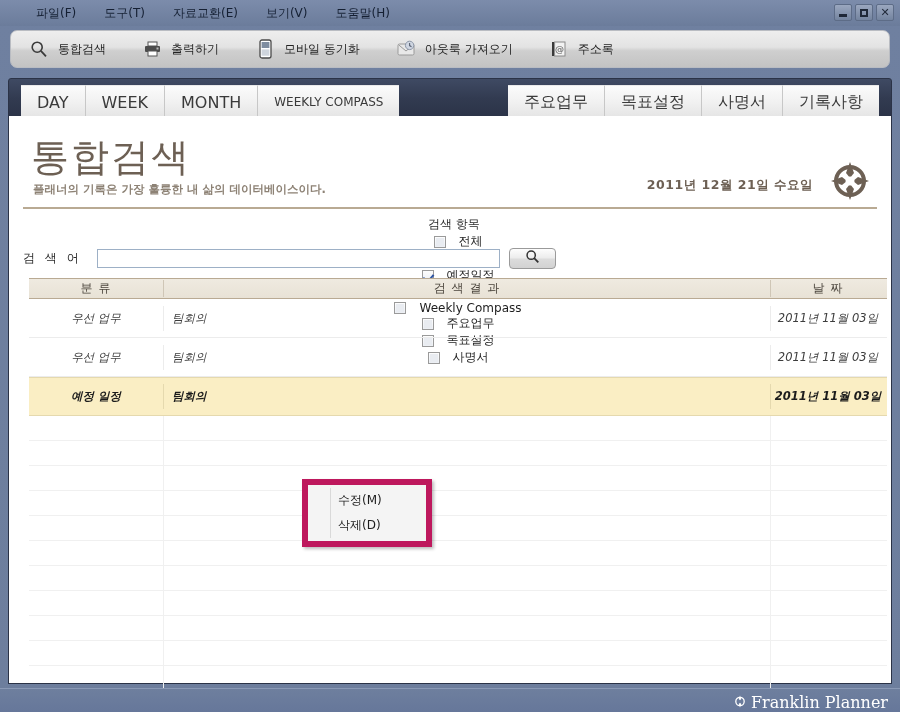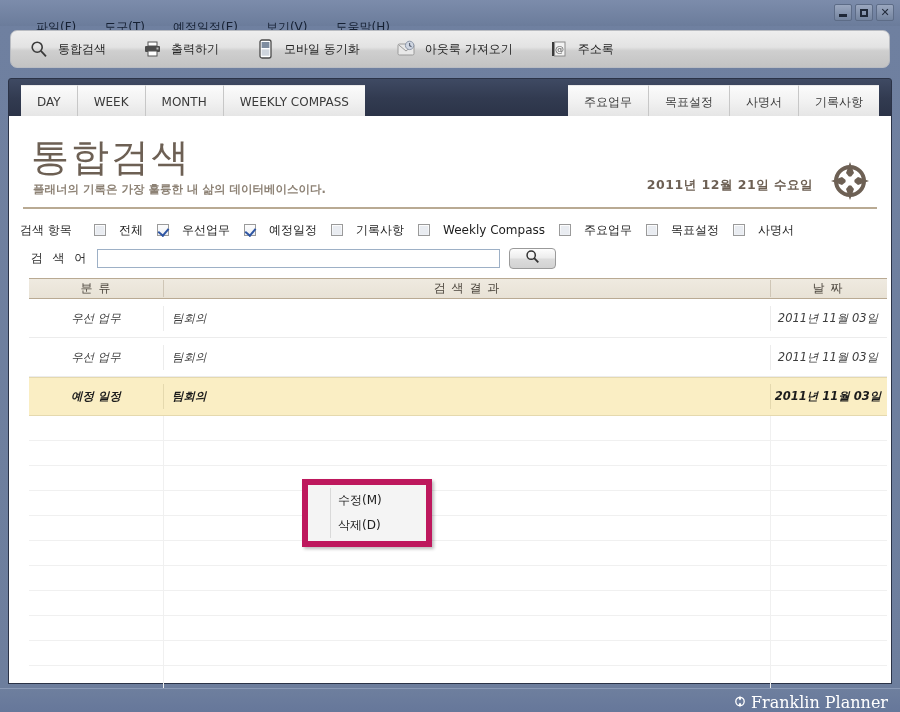--- a/index.html
+++ b/index.html
@@ -29,21 +29,21 @@
     display: flex; align-items: center; justify-content: center;
     color: #1d2636; font-size: 10px; line-height: 1;
   }
   .winbtn .gl { display: block; }
   .gl-min { width: 8px; height: 3px; background: #1f2838; margin-top: 5px; }
   .gl-max { width: 8px; height: 8px; border: 2px solid #1f2838; background: transparent; }
   .gl-close { font-weight: bold; font-size: 11px; color: #1f2838; font-family: "DejaVu Sans", sans-serif;}
 
   
   .menubar {
-    position: absolute; left: 0; top: 16px; height: 22px;
+    position: absolute; left: 0; top: 2px; height: 22px;
     display: flex; align-items: center; gap: 0px; padding-left: 22px;
   }
   .menuitem {
     font-size: 12px; color: #152033; padding: 2px 14px;
     font-family: "DejaVu Sans", sans-serif;
     white-space: nowrap;
   }
 
   
   .toolbar {
@@ -64,21 +64,21 @@
     position: absolute; left: 8px; top: 78px; width: 884px; height: 40px;
     background: linear-gradient(180deg,#3f4a63 0%, #323b51 50%, #2b3347 100%);
     border: 1px solid #2b3347;
     border-radius: 3px 3px 0 0;
   }
   .tabs-left { position: absolute; left: 12px; top: 6px; display: flex; }
   .tabs-right { position: absolute; right: 12px; top: 6px; display: flex; }
   .tab {
     height: 33px; padding: 0 16px;
     display: flex; align-items: center; justify-content: center;
-    font-size: 12px; color: #3a3a3a;
+    font-size: 16px; color: #3a3a3a;
     background: linear-gradient(180deg,#fbfbfb 0%, #f1f1f1 50%, #e4e4e4 100%);
     border-right: 1px solid #c7c7c7;
     border-top: 1px solid #e9e9e9;
   }
   .tab:last-child { border-right: none; }
   .tab.wc { font-size: 12px; }
 
   
   .page {
     position: absolute; left: 8px; top: 116px; width: 884px; height: 568px;
@@ -106,21 +106,21 @@
   }
   .hero-logo { position: absolute; right: 20px; top: 44px; width: 42px; height: 42px; }
   .hero-rule {
     position: absolute; left: 14px; right: 14px; top: 91px; height: 2px;
     background: #b9aa93;
   }
 
   
   .filters {
     position: absolute; left: 0; top: 100px; width: 884px; height: 28px;
-    display: flex; align-items: center; padding-left: 11px;
+    display: flex; align-items: center; padding-left: 28px; flex-direction: column;
   }
   .flabel { font-size: 12px; color: #2a2a2a; width: 74px; }
   .chk { display: flex; align-items: center; gap: 13px; margin-right: 14px; font-size: 12px; color: #1d1d1d; white-space: nowrap;}
   .box {
     width: 12px; height: 12px; border: 1px solid #9a9a9a;
     background: linear-gradient(180deg,#fdfdfd,#eceff4);
     display: inline-flex; align-items: center; justify-content: center;
     position: relative;
   }
   .box.on::after {
@@ -130,21 +130,21 @@
   }
   .box.off::after {
     content: ""; position: absolute; left: 1px; top: 1px; right: 1px; bottom: 1px;
     background: #e9ecf1;
   }
 
   .searchrow {
     position: absolute; left: 0; top: 128px; width: 884px; height: 28px;
     display: flex; align-items: center; padding-left: 14px;
   }
-  .slabel { font-size: 12px; color: #2a2a2a; width: 74px; letter-spacing: 3px; text-align: center; }
+  .slabel { font-size: 12px; color: #2a2a2a; width: 74px; letter-spacing: 3px; }
   .sinput {
     width: 403px; height: 19px;
     border: 1px solid #9db0c6; background: #ffffff;
     font-size: 12px; padding: 0 4px; color: #222; outline: none;
   }
   .sbtn {
     margin-left: 9px; width: 47px; height: 21px;
     border: 1px solid #9a9a9a; border-radius: 4px;
     background: linear-gradient(180deg,#fdfdfd 0%, #ececec 48%, #dcdcdc 52%, #d2d2d2 100%);
     display: flex; align-items: center; justify-content: center;
@@ -219,21 +219,21 @@
         </div>
       <div class="winbtn">
           <span class="gl gl-close">✕</span>
         </div>
     </div>
   </div>
 
   <div class="menubar">
     <div class="menuitem">파일(F)</div>
     <div class="menuitem">도구(T)</div>
-    <div class="menuitem">예정일정(E)</div>
+    <div class="menuitem">자료교환(E)</div>
     <div class="menuitem">보기(V)</div>
     <div class="menuitem">도움말(H)</div>
   </div>
 
   <div class="toolbar">
 
     <div class="tbitem">
       <span class="tbicon">
         <svg width="18" height="18" viewBox="0 0 18 18">
             <circle cx="7.2" cy="7.2" r="5" fill="none" stroke="#3a3a3a" stroke-width="1.6"></circle>

